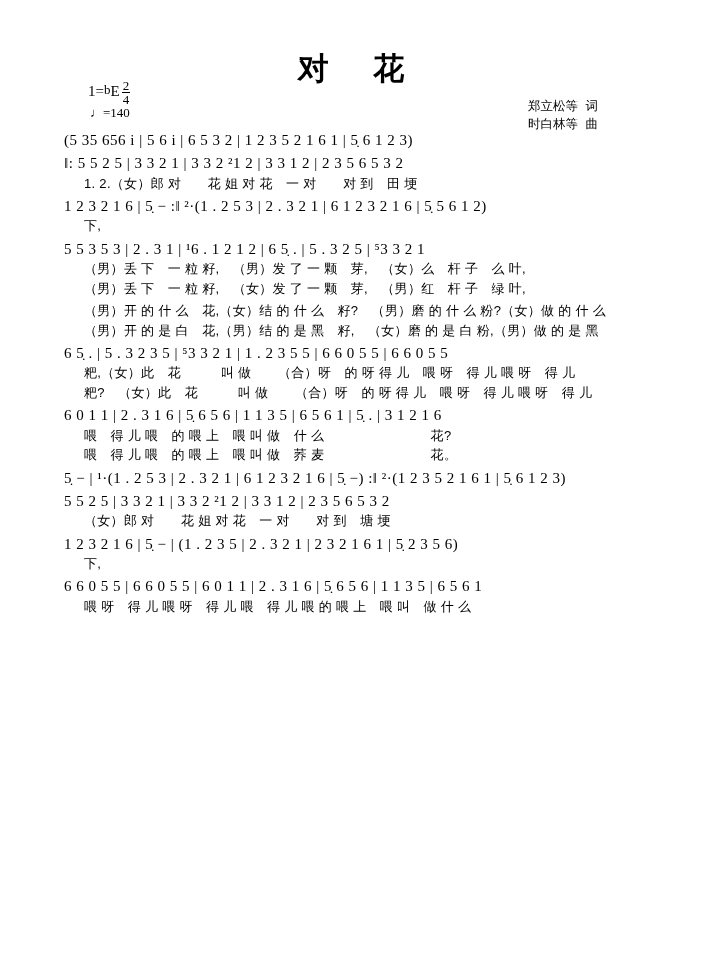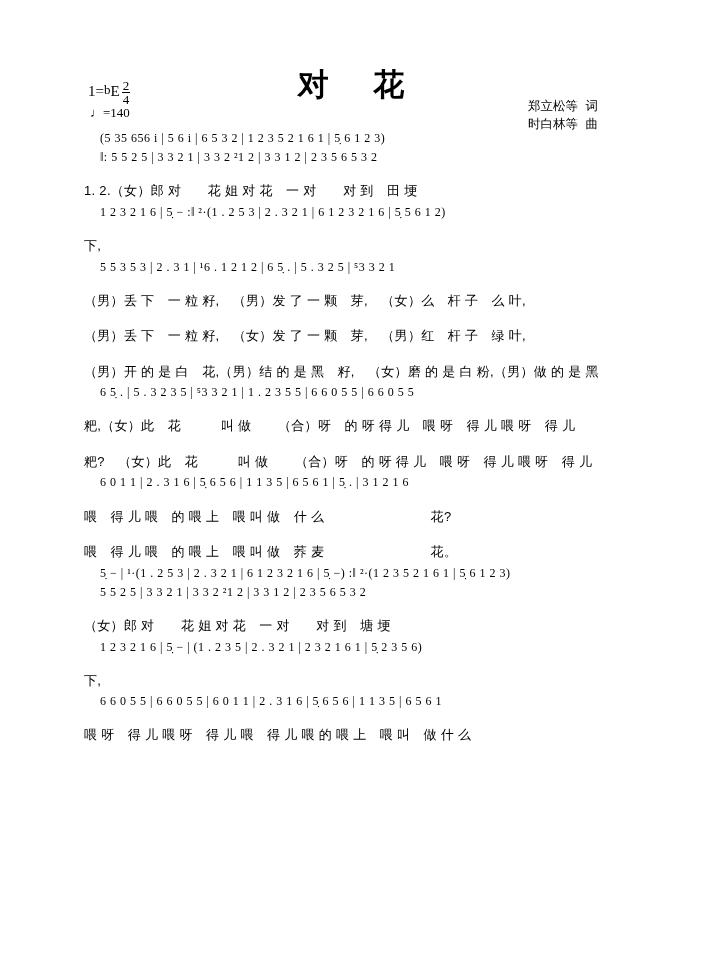--- a/index.html
+++ b/index.html
@@ -26,21 +26,20 @@
     position: absolute;
     top: 48px;
     left: 0;
     width: 720px;
     text-align: center;
     font-family: "Liberation Sans", sans-serif;
     font-size: 31px;
     font-weight: bold;
     letter-spacing: 18px;
     color: #000;
-    margin-top: 16px;
   }
   .key-block {
     position: absolute;
     left: 88px;
     top: 78px;
     font-family: "Liberation Serif", serif;
     font-size: 15px;
   }
   .key-line {
     display: flex;
@@ -89,35 +88,34 @@
     top: 130px;
     width: 720px;
   }
   .system {
     position: relative;
     margin: 0 0 3px 0;
     padding: 0;
   }
   .notes {
     font-family: "Liberation Serif", serif;
-    font-size: 12px;
+    font-size: 15px;
     letter-spacing: 0.5px;
     white-space: nowrap;
     line-height: 1.35;
-    padding-left: 100px;
+    padding-left: 64px;
     position: relative;
   }
   .lyric {
     font-family: "Liberation Sans", sans-serif;
     font-size: 13px;
     white-space: nowrap;
     padding-left: 84px;
     line-height: 1.5;
     letter-spacing: 0.3px;
-    margin-top: 16px;
   }
 </style>
 </head>
 <body>
 
 <div class="page">
 
   <div class="title">对  花</div>
 
   <div class="key-block">
@@ -154,20 +152,21 @@
       <div class="lyric">下,</div>
     </div>
 
     <div class="system">
       <div class="notes">5 5 3 5 3 | 2 . 3 1 | ¹6 .  1  2 1 2 | 6 5̣ . | 5 . 3  2 5 | ⁵3 3 2 1</div>
       <div class="lyric">（男）丢 下　一 粒 籽,　（男）发 了 一 颗　芽,　（女）么　杆 子　么 叶,</div>
       <div class="lyric">（男）丢 下　一 粒 籽,　（女）发 了 一 颗　芽,　（男）红　杆 子　绿 叶,</div>
     </div>
 
     <div class="system">
+      <div class="lyric">（男）开 的 什 么　花,（女）结 的 什 么　籽?　（男）磨 的 什 么 粉?（女）做 的 什 么</div>
       <div class="lyric">（男）开 的 是 白　花,（男）结 的 是 黑　籽,　（女）磨 的 是 白 粉,（男）做 的 是 黑</div>
     </div>
 
     <div class="system">
       <div class="notes">6 5̣ . | 5 . 3  2 3 5 | ⁵3 3 2 1 | 1 . 2 3 5 5 | 6 6  0 5 5 | 6 6  0 5 5</div>
       <div class="lyric">粑,（女）此　花　　　叫 做　　（合）呀　的 呀 得 儿　喂 呀　得 儿 喂 呀　得 儿</div>
       <div class="lyric">粑?　（女）此　花　　　叫 做　　（合）呀　的 呀 得 儿　喂 呀　得 儿 喂 呀　得 儿</div>
     </div>
 
     <div class="system">

